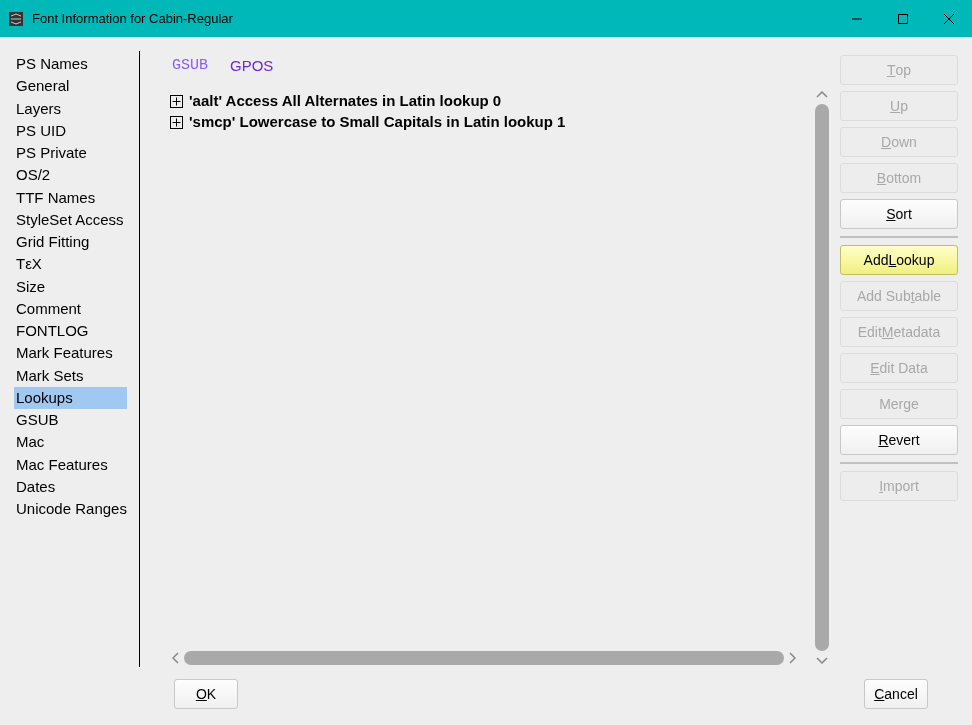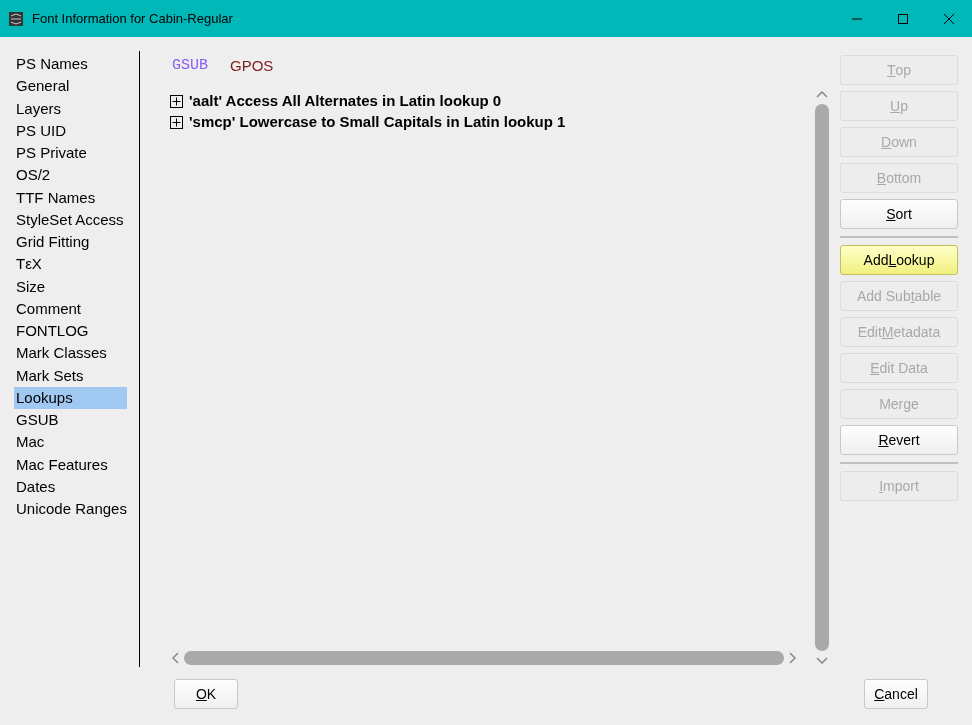--- a/index.html
+++ b/index.html
@@ -81,21 +81,21 @@
 }
 .tabs {
   display: flex;
   gap: 22px;
   padding-left: 2px;
   padding-bottom: 14px;
   font-size: 15px;
 }
 .tab {
   cursor: pointer;
-  color: #7f1d1d;
+  color: #6d28d9;
 }
 .tab.active {
   color: #8b5cf6;
   font-family: Liberation Mono, monospace;
 }
 .list-area {
   flex: 1;
   display: flex;
   min-height: 0;
   gap: 14px;
@@ -251,21 +251,21 @@
         <div class="sidebar-item">PS UID</div>
         <div class="sidebar-item">PS Private</div>
         <div class="sidebar-item">OS/2</div>
         <div class="sidebar-item">TTF Names</div>
         <div class="sidebar-item">StyleSet Access</div>
         <div class="sidebar-item">Grid Fitting</div>
         <div class="sidebar-item">TεX</div>
         <div class="sidebar-item">Size</div>
         <div class="sidebar-item">Comment</div>
         <div class="sidebar-item">FONTLOG</div>
-        <div class="sidebar-item">Mark Classes</div>
+        <div class="sidebar-item">Mark Features</div>
         <div class="sidebar-item">Mark Sets</div>
         <div class="sidebar-item selected">Lookups</div>
         <div class="sidebar-item">GSUB</div>
         <div class="sidebar-item">Mac</div>
         <div class="sidebar-item">Mac Features</div>
         <div class="sidebar-item">Dates</div>
         <div class="sidebar-item">Unicode Ranges</div>
       </div>
 
     <div class="center-panel">

